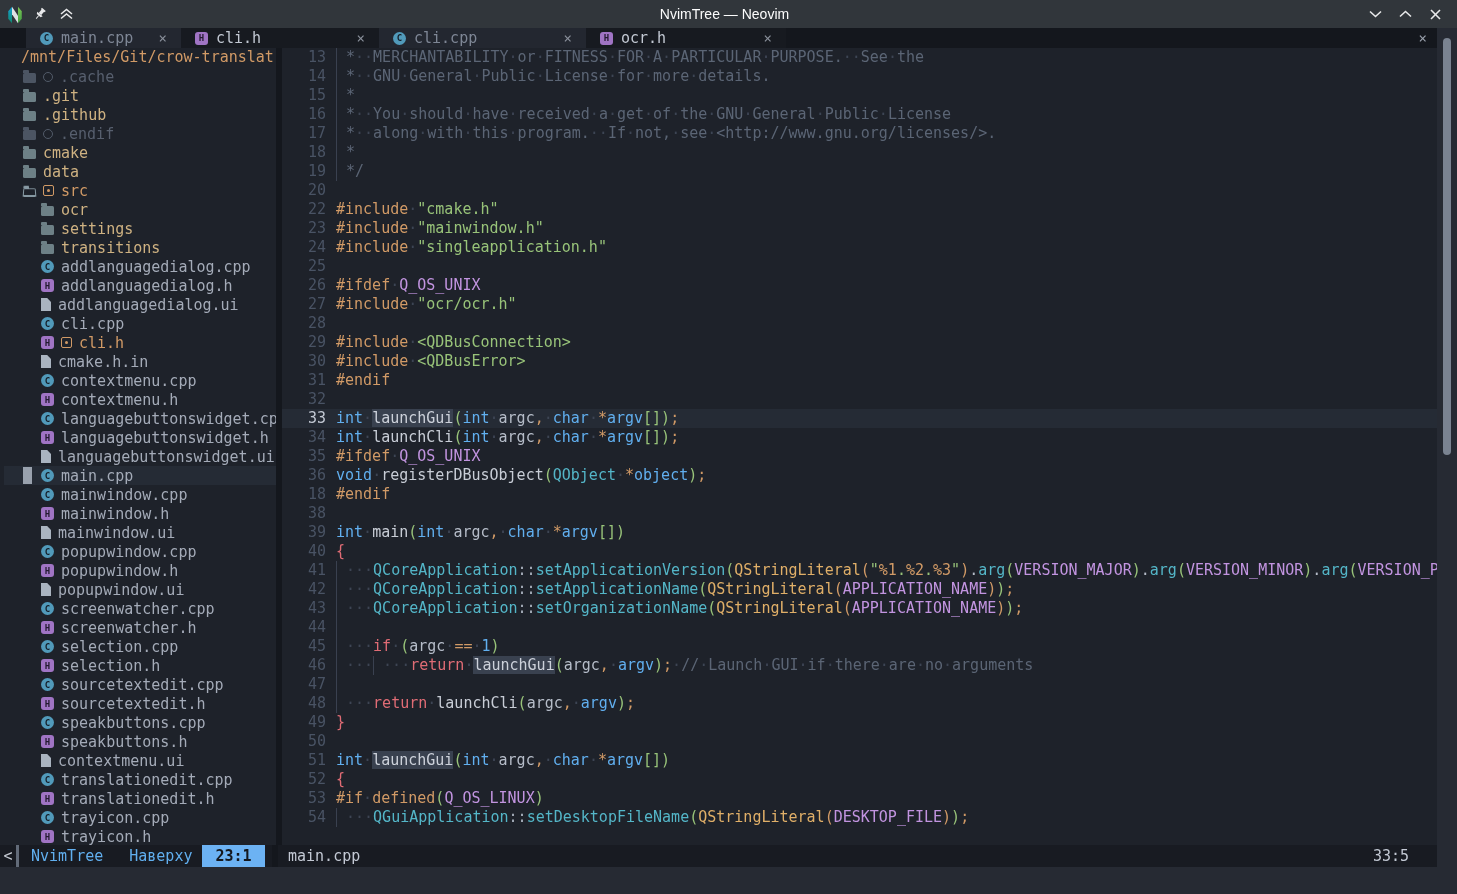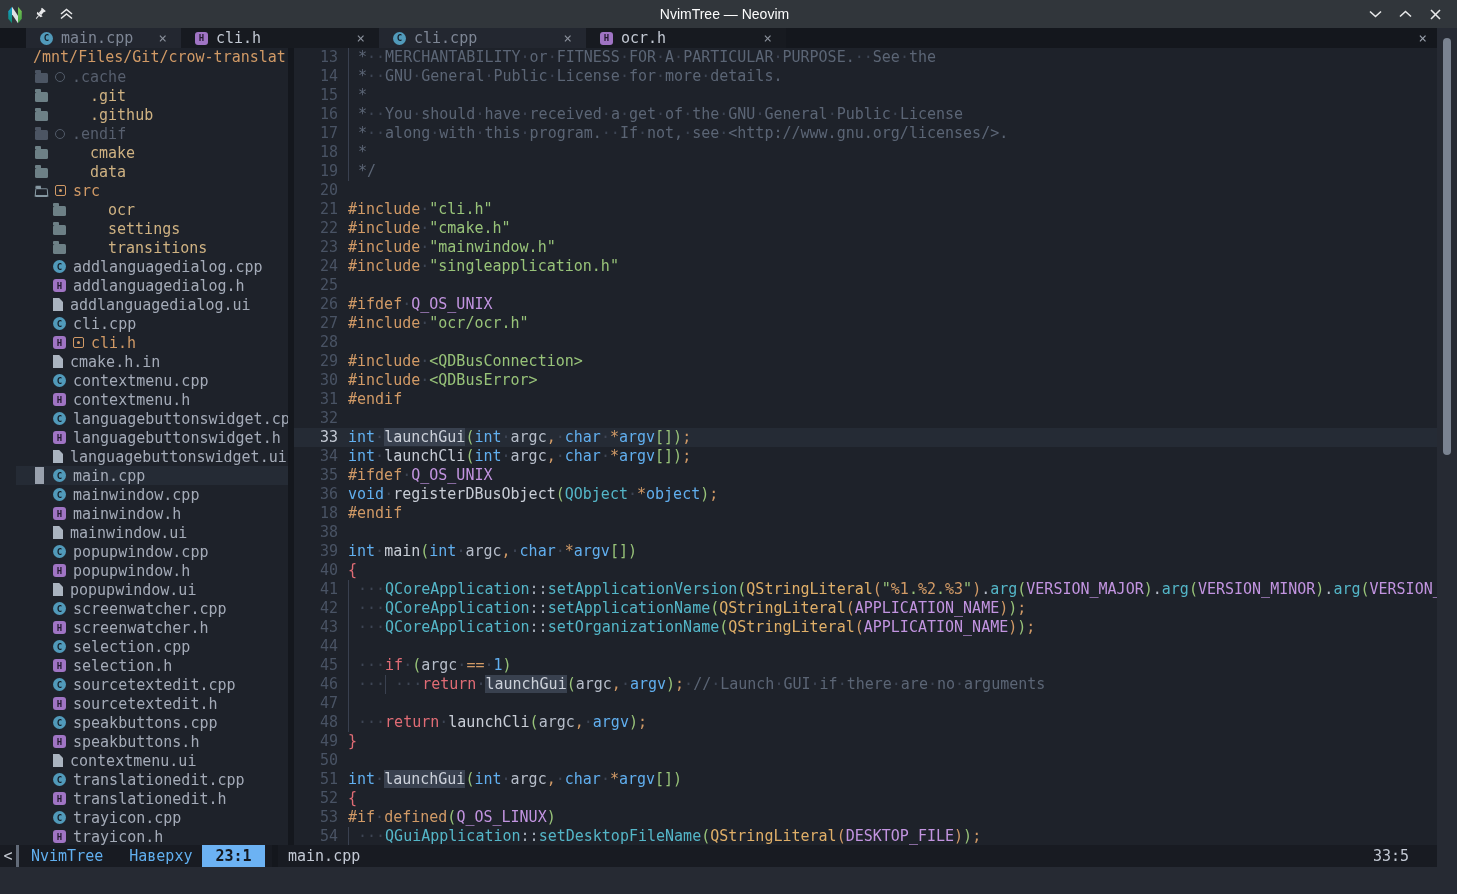--- a/index.html
+++ b/index.html
@@ -17,31 +17,31 @@
   .tabline{position:absolute;left:0;top:28px;width:1437px;height:20px;background:#14171d;display:flex;}
   .tabline-pad{width:26px;height:20px;background:#14171d;}
   .tab{height:20px;display:flex;align-items:center;font-size:15px;padding:0 14px;box-sizing:border-box;}
   .tab.style-a{background:#232730;color:#7e8695;}
   .tab.style-b{background:#171a20;color:#c3c9d3;}
   .tab .tab-label{margin-left:8px;white-space:pre;}
   .tab .tab-close{margin-left:auto;padding-left:20px;color:#8b919c;font-size:14px;}
   .tab-fill{flex:1;background:#14171d;display:flex;align-items:center;justify-content:flex-end;}
   .tabline-closeall{color:#9aa1ac;font-size:14px;padding-right:10px;}
   
-  .main{position:absolute;left:16px;top:48px;width:1437px;height:797px;display:flex;}
+  .main{position:absolute;left:4px;top:48px;width:1437px;height:797px;display:flex;}
   .tree{width:272px;height:797px;background:#1e222a;overflow:hidden;flex:none;position:relative;}
   .vsep{width:6px;height:797px;background:#14171d;flex:none;}
   .editor{flex:1;height:797px;overflow:hidden;position:relative;}
   
   .tree-path{height:19px;line-height:19px;color:#d19a66;font-size:15px;padding-left:17px;white-space:pre;overflow:hidden;}
   .trow{height:19px;display:flex;align-items:center;font-size:15px;white-space:pre;position:relative;overflow:hidden;}
   .trow.lvl0{padding-left:19px;} .trow.lvl1{padding-left:37px;}
   .trow.sel{background:#252b35;}
   .trow .nm{margin-left:7px;}
-  .cls-folder{color:#cfb282;gap:35px;} .cls-file{color:#a4abb8;} .cls-dim{color:#575f6e;} .cls-accent{color:#d19a66;}
+  .cls-folder{color:#cfb282;} .cls-file{color:#a4abb8;} .cls-dim{color:#575f6e;} .cls-accent{color:#d19a66;}
   .ico{flex:none;display:inline-grid;place-items:center;}
   .ico-folder{width:13px;height:10px;background:#6d8086;border-radius:1.5px;position:relative;margin-top:3px;}
   .ico-folder::before{content:"";position:absolute;top:-3px;left:0;width:6px;height:3px;background:#6d8086;border-radius:1px 1px 0 0;}
   .ico-folder.dimmed{background:#4c5563;} .ico-folder.dimmed::before{background:#4c5563;}
   .ico-folder-open{width:13px;height:9px;border:1.5px solid #8799a3;border-bottom-width:2px;border-radius:1.5px;
     position:relative;margin-top:4px;transform:perspective(20px) rotateX(14deg);background:transparent;box-sizing:border-box;}
   .ico-folder-open::before{content:"";position:absolute;top:-4.5px;left:-1px;width:6px;height:3px;background:#8799a3;border-radius:1px 1px 0 0;}
   .ico-page{width:10px;height:13px;background:#aab4c0;clip-path:polygon(0 0,62% 0,100% 30%,100% 100%,0 100%);}
   .badge-c{width:13px;height:13px;border-radius:50%;background:#519aba;color:#16202b;font-size:9px;font-weight:bold;}
   .badge-h{width:13px;height:13px;border-radius:3px;background:#a074c4;color:#231a30;font-size:9px;font-weight:bold;}
@@ -224,21 +224,20 @@
     <div class="editor">
       <div id="code-lines">
           <div class="cline"><span class="ln">13</span><span class="lc"><span class="guide"></span><span class="tk-cmt">*</span><span class="ws">··</span><span class="tk-cmt">MERCHANTABILITY</span><span class="ws">·</span><span class="tk-cmt">or</span><span class="ws">·</span><span class="tk-cmt">FITNESS</span><span class="ws">·</span><span class="tk-cmt">FOR</span><span class="ws">·</span><span class="tk-cmt">A</span><span class="ws">·</span><span class="tk-cmt">PARTICULAR</span><span class="ws">·</span><span class="tk-cmt">PURPOSE.</span><span class="ws">··</span><span class="tk-cmt">See</span><span class="ws">·</span><span class="tk-cmt">the</span></span></div>
           <div class="cline"><span class="ln">14</span><span class="lc"><span class="guide"></span><span class="tk-cmt">*</span><span class="ws">··</span><span class="tk-cmt">GNU</span><span class="ws">·</span><span class="tk-cmt">General</span><span class="ws">·</span><span class="tk-cmt">Public</span><span class="ws">·</span><span class="tk-cmt">License</span><span class="ws">·</span><span class="tk-cmt">for</span><span class="ws">·</span><span class="tk-cmt">more</span><span class="ws">·</span><span class="tk-cmt">details.</span></span></div>
           <div class="cline"><span class="ln">15</span><span class="lc"><span class="guide"></span><span class="tk-cmt">*</span></span></div>
           <div class="cline"><span class="ln">16</span><span class="lc"><span class="guide"></span><span class="tk-cmt">*</span><span class="ws">··</span><span class="tk-cmt">You</span><span class="ws">·</span><span class="tk-cmt">should</span><span class="ws">·</span><span class="tk-cmt">have</span><span class="ws">·</span><span class="tk-cmt">received</span><span class="ws">·</span><span class="tk-cmt">a</span><span class="ws">·</span><span class="tk-cmt">get</span><span class="ws">·</span><span class="tk-cmt">of</span><span class="ws">·</span><span class="tk-cmt">the</span><span class="ws">·</span><span class="tk-cmt">GNU</span><span class="ws">·</span><span class="tk-cmt">General</span><span class="ws">·</span><span class="tk-cmt">Public</span><span class="ws">·</span><span class="tk-cmt">License</span></span></div>
           <div class="cline"><span class="ln">17</span><span class="lc"><span class="guide"></span><span class="tk-cmt">*</span><span class="ws">··</span><span class="tk-cmt">along</span><span class="ws">·</span><span class="tk-cmt">with</span><span class="ws">·</span><span class="tk-cmt">this</span><span class="ws">·</span><span class="tk-cmt">program.</span><span class="ws">··</span><span class="tk-cmt">If</span><span class="ws">·</span><span class="tk-cmt">not,</span><span class="ws">·</span><span class="tk-cmt">see</span><span class="ws">·</span><span class="tk-cmt">&lt;http://www.gnu.org/licenses/&gt;.</span></span></div>
           <div class="cline"><span class="ln">18</span><span class="lc"><span class="guide"></span><span class="tk-cmt">*</span></span></div>
           <div class="cline"><span class="ln">19</span><span class="lc"><span class="guide"></span><span class="tk-cmt">*/</span></span></div>
           <div class="cline"><span class="ln">20</span><span class="lc"></span></div>
-          <div class="cline"><span class="ln">21</span><span class="lc"><span class="tk-pp">#include</span><span class="ws">·</span><span class="tk-str">"cli.h"</span></span></div>
           <div class="cline"><span class="ln">22</span><span class="lc"><span class="tk-pp">#include</span><span class="ws">·</span><span class="tk-str">"cmake.h"</span></span></div>
           <div class="cline"><span class="ln">23</span><span class="lc"><span class="tk-pp">#include</span><span class="ws">·</span><span class="tk-str">"mainwindow.h"</span></span></div>
           <div class="cline"><span class="ln">24</span><span class="lc"><span class="tk-pp">#include</span><span class="ws">·</span><span class="tk-str">"singleapplication.h"</span></span></div>
           <div class="cline"><span class="ln">25</span><span class="lc"></span></div>
           <div class="cline"><span class="ln">26</span><span class="lc"><span class="tk-pp">#ifdef</span><span class="ws">·</span><span class="tk-mac">Q_OS_UNIX</span></span></div>
           <div class="cline"><span class="ln">27</span><span class="lc"><span class="tk-pp">#include</span><span class="ws">·</span><span class="tk-str">"ocr/ocr.h"</span></span></div>
           <div class="cline"><span class="ln">28</span><span class="lc"></span></div>
           <div class="cline"><span class="ln">29</span><span class="lc"><span class="tk-pp">#include</span><span class="ws">·</span><span class="tk-str">&lt;QDBusConnection&gt;</span></span></div>
           <div class="cline"><span class="ln">30</span><span class="lc"><span class="tk-pp">#include</span><span class="ws">·</span><span class="tk-str">&lt;QDBusError&gt;</span></span></div>
           <div class="cline"><span class="ln">31</span><span class="lc"><span class="tk-pp">#endif</span></span></div>

